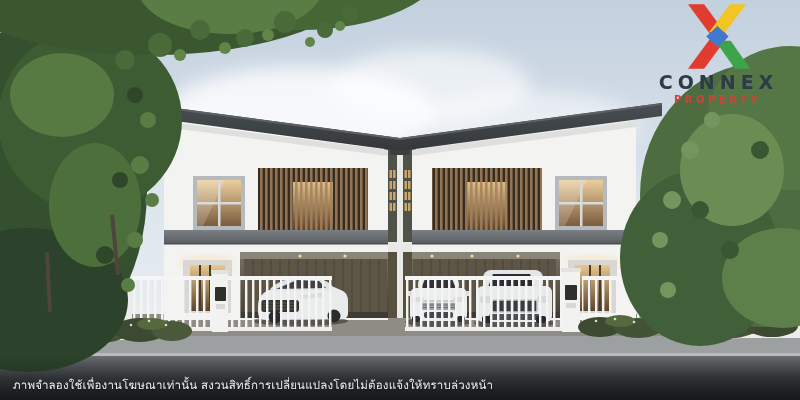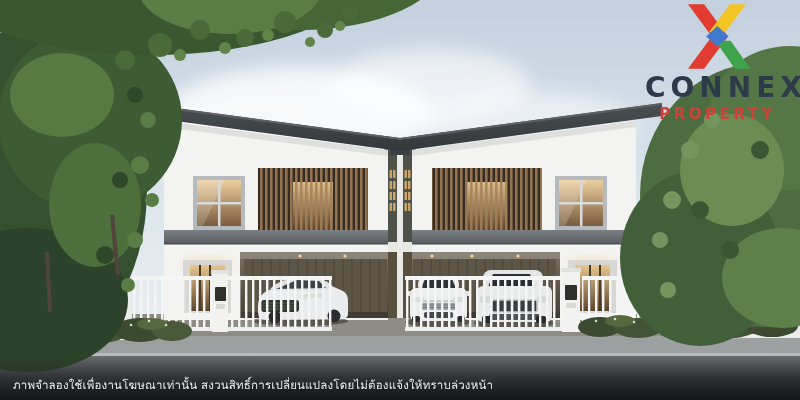--- a/index.html
+++ b/index.html
@@ -1,23 +1,23 @@
 <!DOCTYPE html>
 <html><head>
 <meta charset="utf-8">
 <style>
   html,body{margin:0;padding:0;background:#222;}
   .stage{width:800px;height:400px;position:relative;overflow:hidden;
          font-family:"DejaVu Sans", sans-serif;background:#cfd9e3;}
   .scene{position:absolute;left:0;top:0;width:800px;height:400px;display:block;}
   .logo{position:absolute;top:4px;right:8px;width:152px;text-align:center;}
   .logo-mark{display:block;margin:0 auto;}
-  .logo-brand{font-size:28px;font-weight:bold;letter-spacing:5px;color:#2d3a49;
+  .logo-brand{font-size:19px;font-weight:bold;letter-spacing:5px;color:#2d3a49;
               margin-top:2px;padding-left:5px;}
-  .logo-sub{font-size:15px;font-weight:bold;letter-spacing:3.5px;color:#d2403a;
+  .logo-sub{font-size:10px;font-weight:bold;letter-spacing:3.5px;color:#d2403a;
             margin-top:1px;padding-left:3px;}
   .disclaimer{position:absolute;left:13px;bottom:6px;font-size:11.5px;
               color:#ffffff;opacity:.93;text-shadow:0 1px 2px rgba(0,0,0,.6);
               letter-spacing:.2px;margin-top:47px;}
 </style>
 </head>
 <body>
 
 <div class="stage">
 

